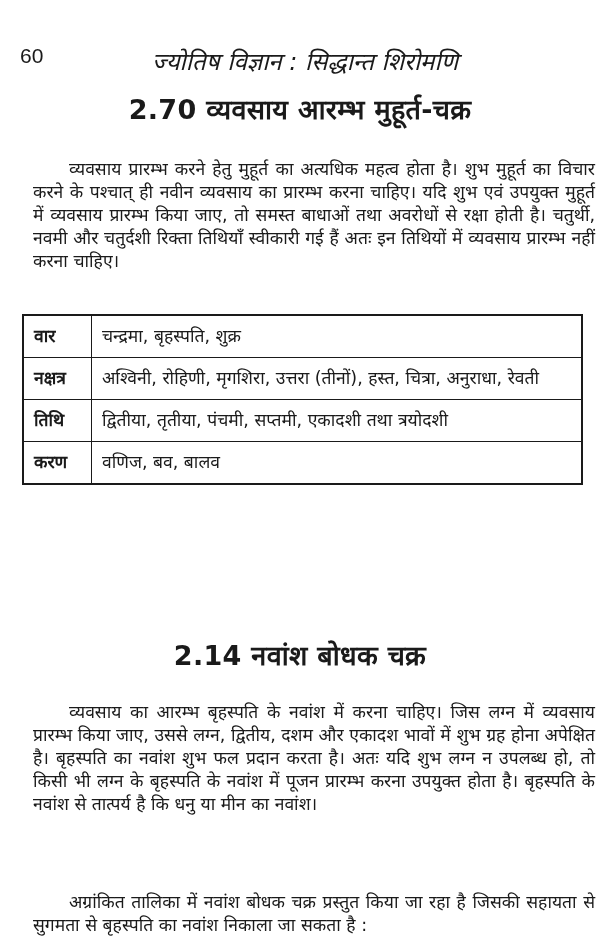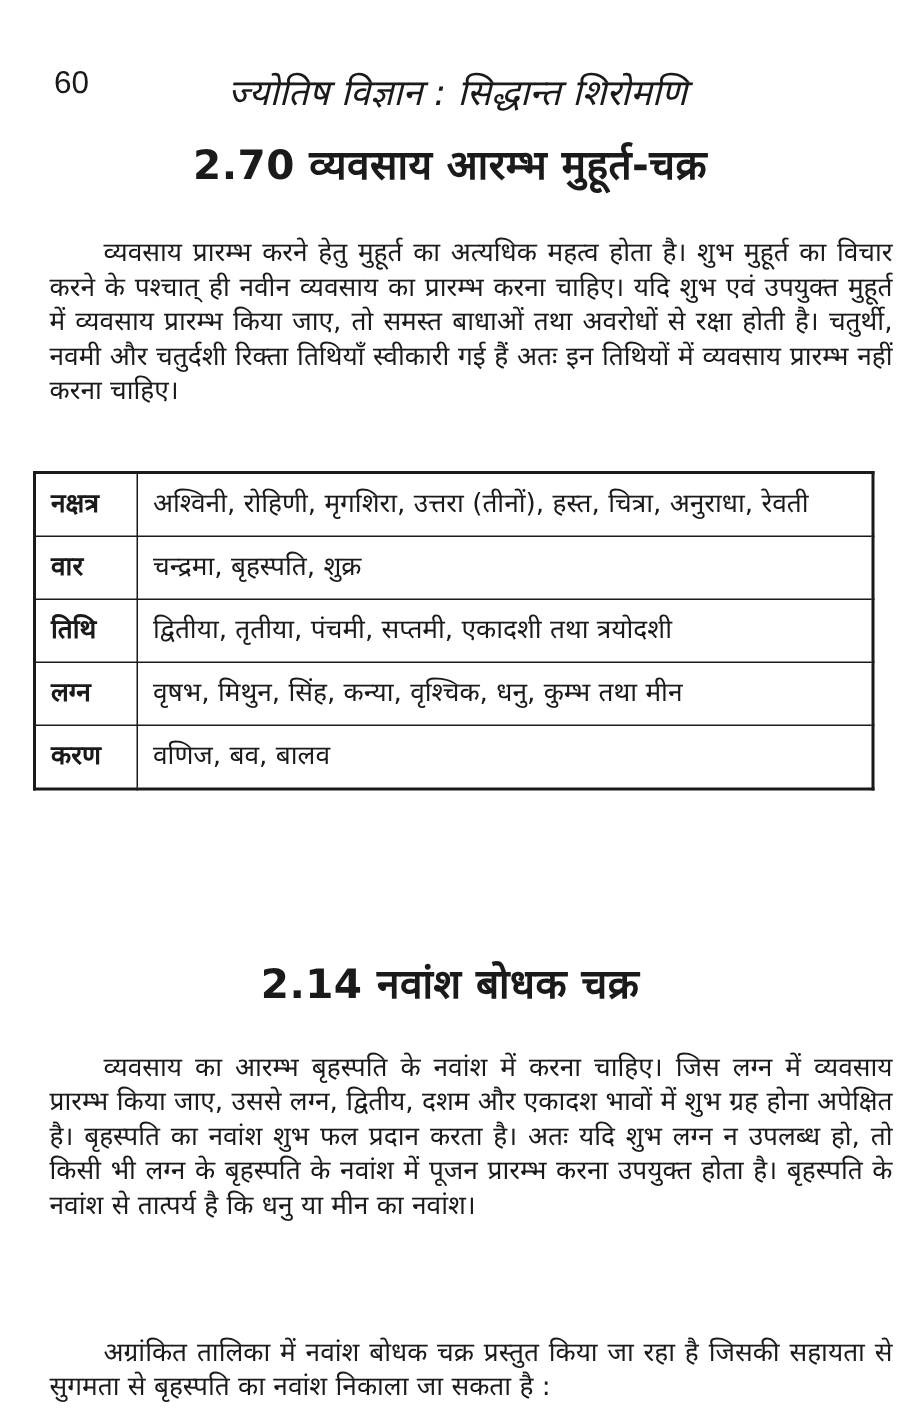--- a/index.html
+++ b/index.html
@@ -4,21 +4,20 @@
   <style>
     html, body { margin: 0; padding: 0; }
     body {
       width: 600px; height: 951px; background: #ffffff; color: #1a1a1a;
       font-family: "DejaVu Sans", "Liberation Sans", sans-serif;
       position: relative; overflow: hidden;
     }
     .page-number {
       position: absolute; left: 20px; top: 44px; font-size: 21px;
       font-family: "Liberation Sans", sans-serif;
-      margin-left: 16px;
     }
     .running-head {
       position: absolute; left: 0; width: 600px; top: 44px; text-align: center;
       font-size: 24px; font-style: italic; padding-left: 10px; box-sizing: border-box;
     }
     .section-title {
       position: absolute; left: 0; width: 600px; text-align: center;
       font-size: 27px; font-weight: bold; letter-spacing: 0.3px;
     }
     .para {
@@ -43,34 +42,30 @@
 <div class="page-number">60</div>
 <div class="running-head">ज्योतिष विज्ञान : सिद्धान्त शिरोमणि</div>
 
 <div class="section-title" style="top:90px;">2.70 व्यवसाय आरम्भ मुहूर्त-चक्र</div>
 
 <p class="para" style="top:147px;"><span class="indent"></span><span>व्यवसाय प्रारम्भ करने हेतु मुहूर्त का अत्यधिक महत्व होता है। शुभ मुहूर्त का विचार करने के पश्चात् ही नवीन व्यवसाय का प्रारम्भ करना चाहिए। यदि शुभ एवं उपयुक्त मुहूर्त में व्यवसाय प्रारम्भ किया जाए, तो समस्त बाधाओं तथा अवरोधों से रक्षा होती है। चतुर्थी, नवमी और चतुर्दशी रिक्ता तिथियाँ स्वीकारी गई हैं अतः इन तिथियों में व्यवसाय प्रारम्भ नहीं करना चाहिए।</span></p>
 
 <table class="chakra">
   <tbody>
     <tr>
+      <td class="key">वार</td>
+      <td>चन्द्रमा, बृहस्पति, शुक्र</td>
+    </tr>
+    <tr>
       <td class="key">नक्षत्र</td>
       <td>अश्विनी, रोहिणी, मृगशिरा, उत्तरा (तीनों), हस्त, चित्रा, अनुराधा, रेवती</td>
     </tr>
     <tr>
-      <td class="key">वार</td>
-      <td>चन्द्रमा, बृहस्पति, शुक्र</td>
-    </tr>
-    <tr>
       <td class="key">तिथि</td>
       <td>द्वितीया, तृतीया, पंचमी, सप्तमी, एकादशी तथा त्रयोदशी</td>
-    </tr>
-    <tr>
-      <td class="key">लग्न</td>
-      <td>वृषभ, मिथुन, सिंह, कन्या, वृश्चिक, धनु, कुम्भ तथा मीन</td>
     </tr>
     <tr>
       <td class="key">करण</td>
       <td>वणिज, बव, बालव</td>
     </tr>
   </tbody>
 </table>
 
 <div class="section-title" style="top:636px;">2.14 नवांश बोधक चक्र</div>
 

